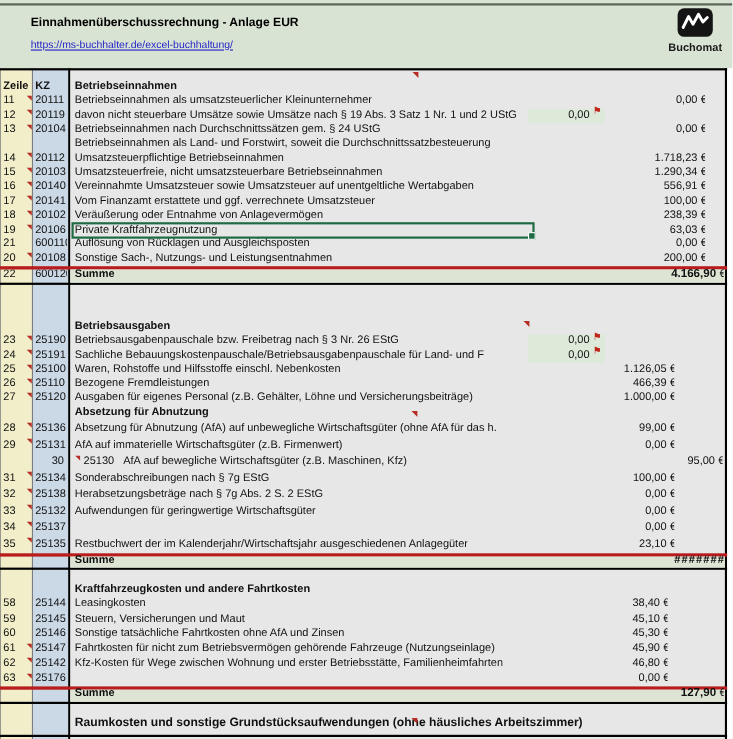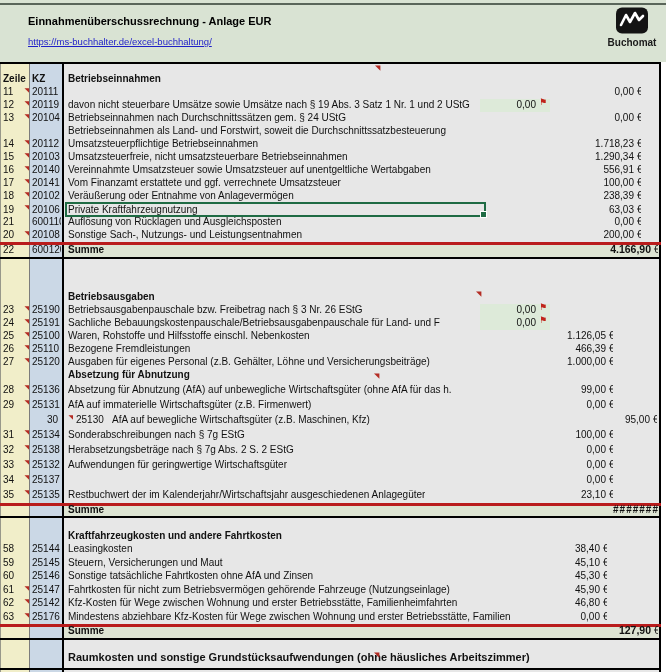--- a/index.html
+++ b/index.html
@@ -93,20 +93,21 @@
           <span class="marker" style="left: 375px; top: -8px;">◥</span>
         </div>
         <div class="row" style="top: 22px; height: 13px; line-height: 13px;">
           <div class="cz">
             <span>11</span>
             <span class="cmark">◥</span>
           </div>
           <div class="ck">
             <span>20111</span>
           </div>
+          <span class="dtext">Betriebseinnahmen als umsatzsteuerlicher Kleinunternehmer</span>
           <div class="vwrap" style="right: 20px;"><span class="vnum">0,00</span><span class="eclip">€</span></div>
         </div>
         <div class="row" style="top: 35px; height: 13px; line-height: 13px;">
           <div class="cz">
             <span>12</span>
             <span class="cmark">◥</span>
           </div>
           <div class="ck">
             <span>20119</span>
           </div>
@@ -464,21 +465,20 @@
           <div class="vwrap" style="right: 54px;"><span class="vnum">46,80</span><span class="eclip">€</span></div>
         </div>
         <div class="row" style="top: 81px; height: 13px; line-height: 13px;">
           <div class="cz">
             <span>63</span>
             <span class="cmark">◥</span>
           </div>
           <div class="ck">
             <span>25176</span>
           </div>
-          <span class="dtext">Mindestens abziehbare Kfz-Kosten für Wege zwischen Wohnung und erster Betriebsstätte, Familien</span>
           <div class="vwrap" style="right: 54px;"><span class="vnum">0,00</span><span class="eclip">€</span></div>
         </div>
         <div class="row sum" style="top: 94px; height: 16px; line-height: 12px;">
           <div class="sumbg"></div>
           <div class="cz">
             <span></span>
           </div>
           <div class="ck">
             <span></span>
           </div>

